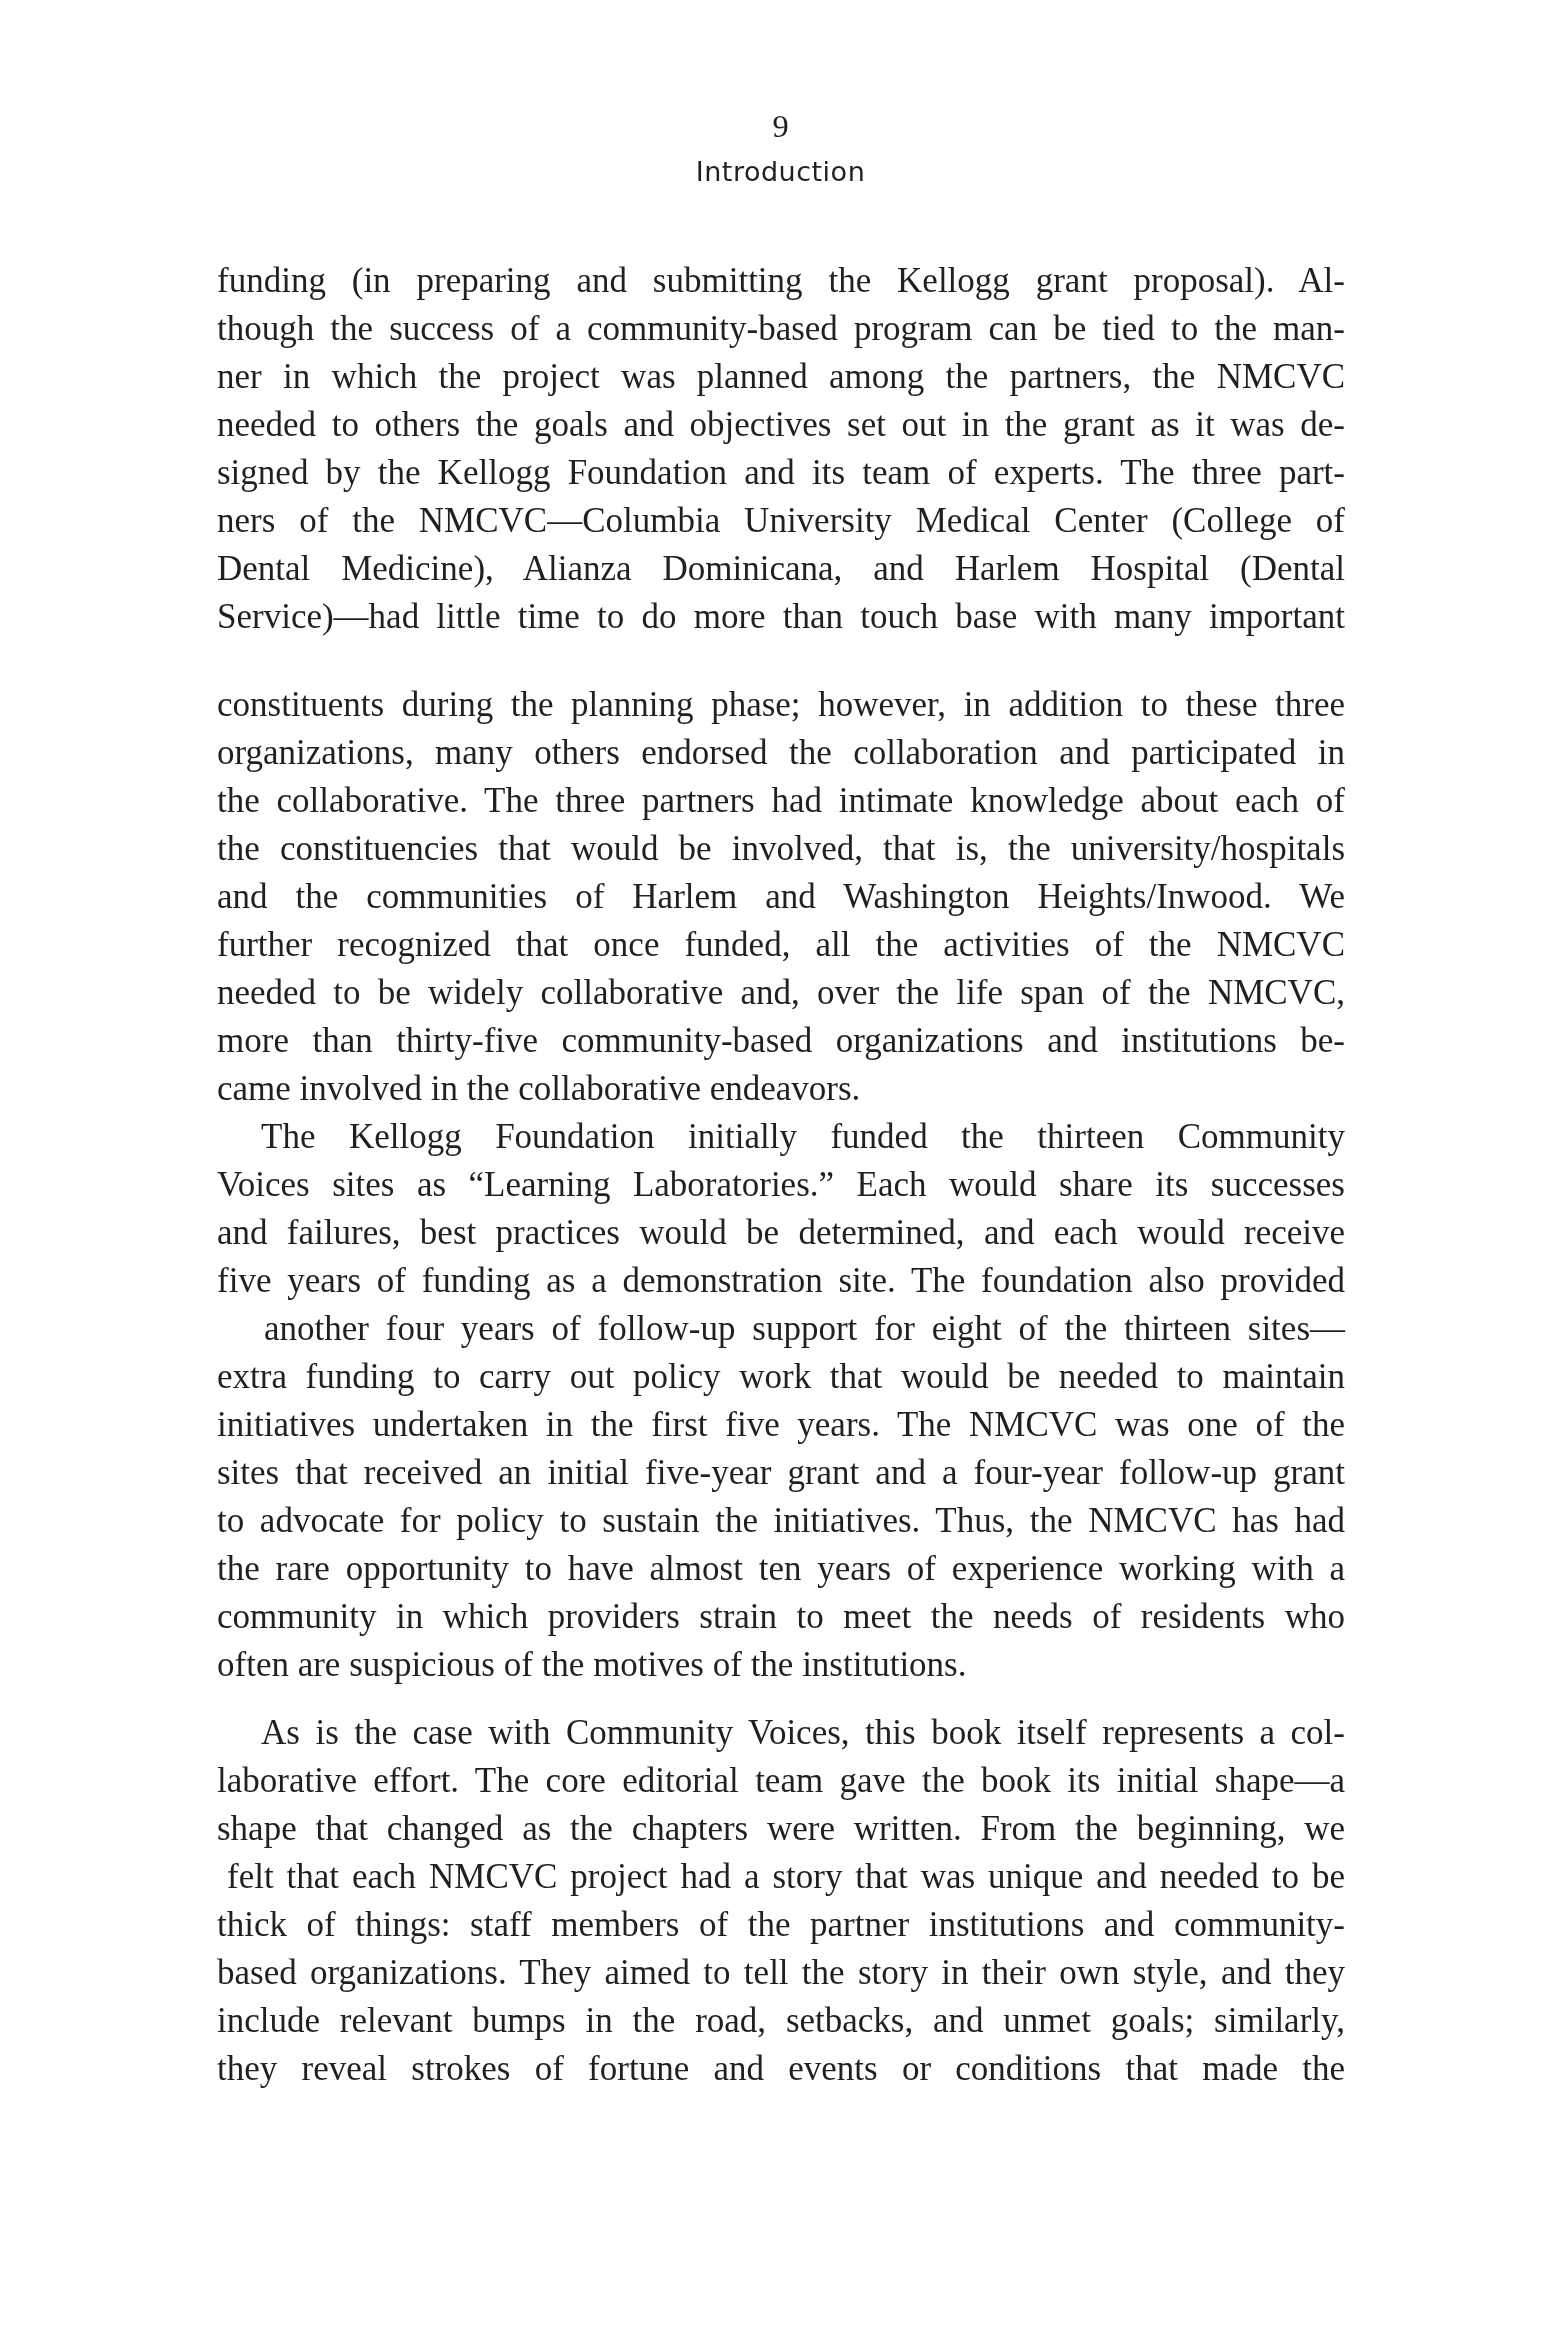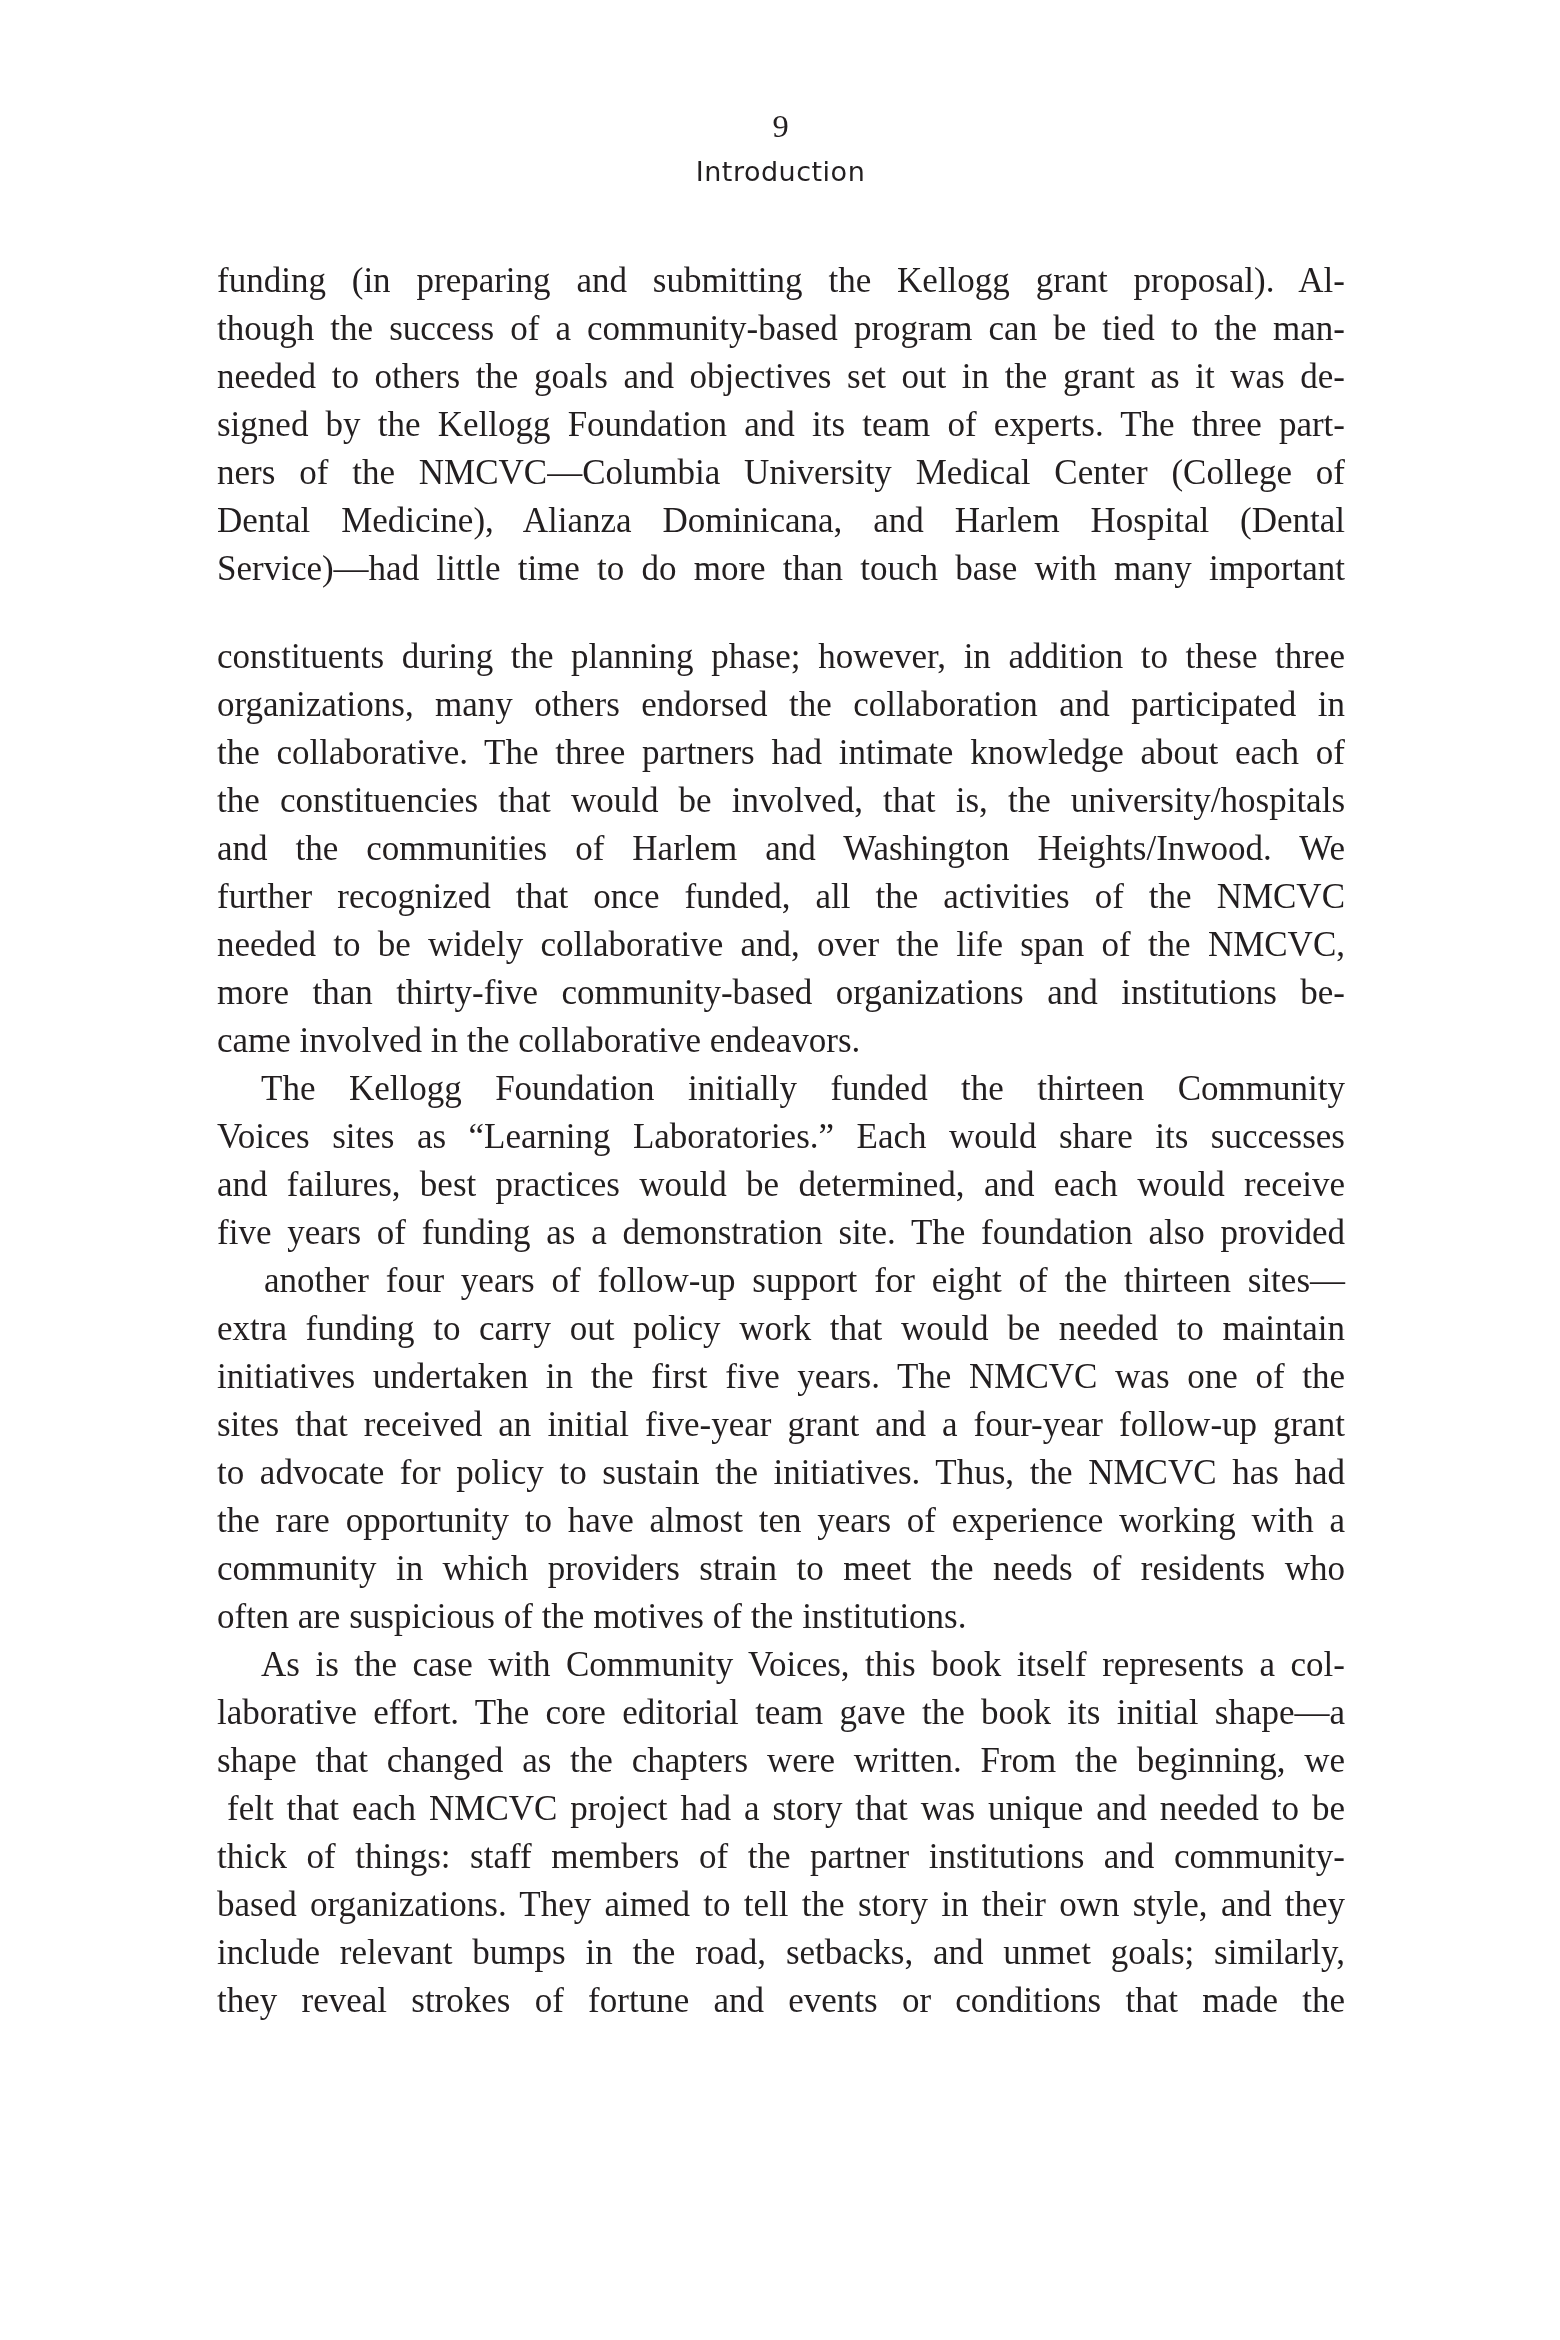--- a/index.html
+++ b/index.html
@@ -62,20 +62,21 @@
 </head>
 <body>
 
 <div class="running-head page-number">9</div>
 <div class="running-head section-title">Introduction</div>
 
 <div class="text-block">
   <div>
     <span class="line" style="white-space: normal; font-size: 35px;">funding (in preparing and submitting the Kellogg grant proposal). Al-</span>
     <span class="line" style="white-space: normal; font-size: 35px;">though the success of a community-based program can be tied to the man-</span>
+    <span class="line" style="white-space: normal; font-size: 35px;">ner in which the project was planned among the partners, the NMCVC</span>
     <span class="line" style="white-space: normal; font-size: 35px;">needed to others the goals and objectives set out in the grant as it was de-</span>
     <span class="line" style="white-space: normal; font-size: 35px;">signed by the Kellogg Foundation and its team of experts. The three part-</span>
     <span class="line" style="white-space: normal; font-size: 35px;">ners of the NMCVC—Columbia University Medical Center (College of</span>
     <span class="line" style="white-space: normal; font-size: 35px;">Dental Medicine), Alianza Dominicana, and Harlem Hospital (Dental</span>
     <span class="line" style="white-space: normal; font-size: 35px;">Service)—had little time to do more than touch base with many important</span>
     <span class="line" style="white-space: normal; font-size: 35px; margin-top: 40px;">constituents during the planning phase; however, in addition to these three</span>
     <span class="line" style="white-space: normal; font-size: 35px;">organizations, many others endorsed the collaboration and participated in</span>
     <span class="line" style="white-space: normal; font-size: 35px;">the collaborative. The three partners had intimate knowledge about each of</span>
     <span class="line" style="white-space: normal; font-size: 35px;">the constituencies that would be involved, that is, the university/hospitals</span>
     <span class="line" style="white-space: normal; font-size: 35px;">and the communities of Harlem and Washington Heights/Inwood. We</span>
@@ -92,21 +93,21 @@
     <span class="line" style="white-space: normal; font-size: 35px; margin-left: 47px;">another four years of follow-up support for eight of the thirteen sites—</span>
     <span class="line" style="white-space: normal; font-size: 35px;">extra funding to carry out policy work that would be needed to maintain</span>
     <span class="line" style="white-space: normal; font-size: 35px;">initiatives undertaken in the first five years. The NMCVC was one of the</span>
     <span class="line" style="white-space: normal; font-size: 35px;">sites that received an initial five-year grant and a four-year follow-up grant</span>
     <span class="line" style="white-space: normal; font-size: 35px;">to advocate for policy to sustain the initiatives. Thus, the NMCVC has had</span>
     <span class="line" style="white-space: normal; font-size: 35px;">the rare opportunity to have almost ten years of experience working with a</span>
     <span class="line" style="white-space: normal; font-size: 35px;">community in which providers strain to meet the needs of residents who</span>
     <span class="line last" style="white-space: normal; font-size: 35px;">often are suspicious of the motives of the institutions.</span>
   </div>
   <div>
-    <span class="line indent" style="white-space: normal; font-size: 35px;">As is the case with Community Voices, this book itself represents a col-</span>
+    <span class="line indent" style="white-space: normal; font-size: 35px; margin-top: 20px;">As is the case with Community Voices, this book itself represents a col-</span>
     <span class="line" style="white-space: normal; font-size: 35px;">laborative effort. The core editorial team gave the book its initial shape—a</span>
     <span class="line" style="white-space: normal; font-size: 35px;">shape that changed as the chapters were written. From the beginning, we</span>
     <span class="line" style="white-space: normal; font-size: 35px; margin-left: 10px;">felt that each NMCVC project had a story that was unique and needed to be</span>
     <span class="line" style="white-space: normal; font-size: 35px;">thick of things: staff members of the partner institutions and community-</span>
     <span class="line" style="white-space: normal; font-size: 35px;">based organizations. They aimed to tell the story in their own style, and they</span>
     <span class="line" style="white-space: normal; font-size: 35px;">include relevant bumps in the road, setbacks, and unmet goals; similarly,</span>
     <span class="line" style="white-space: normal; font-size: 35px;">they reveal strokes of fortune and events or conditions that made the</span>
   </div>
 </div>
 

